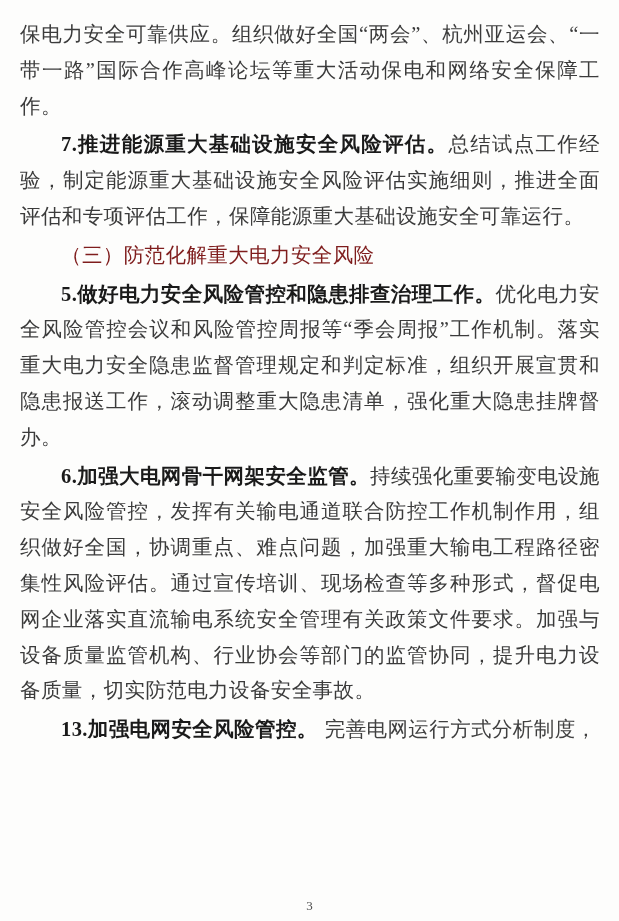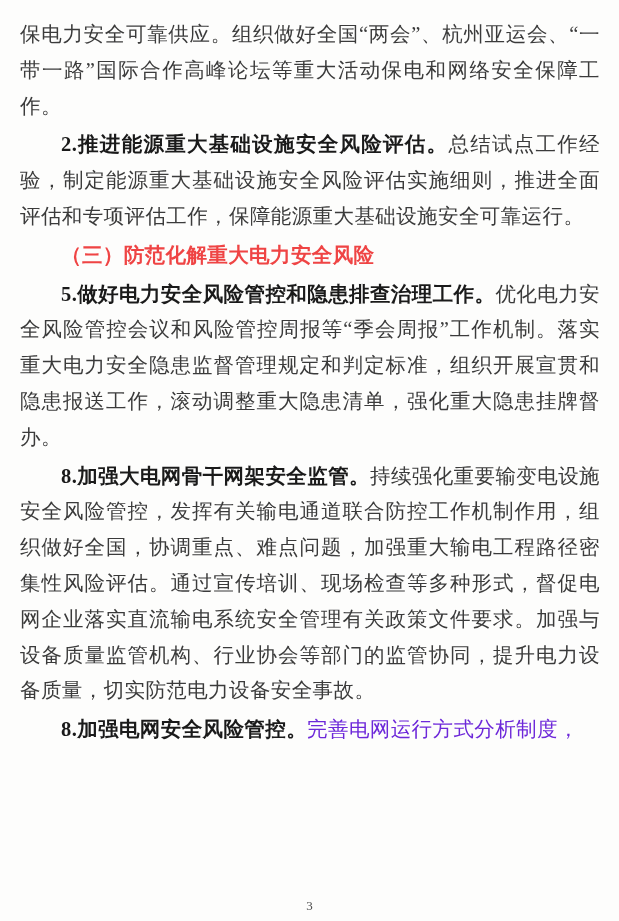--- a/index.html
+++ b/index.html
@@ -23,47 +23,47 @@
     color: #3b3b3b;
     text-indent: 2em;
     letter-spacing: 0.4px;
   }
   p.para + p.para { margin-top: 3px; }
   p.cont { text-indent: 0; }
   .lead {
     font-weight: bold;
     color: #1a1a1a;
   }
-  .section-heading { color: #ef4444; font-weight: bold; }
-  .faded { color: #6d28d9; }
+  .section-heading { color: #7f1d1d; }
+  .faded { color: #404040; margin-left: 7px; }
   .page-num {
     position: absolute;
     bottom: 7px;
     left: 0;
     right: 0;
     text-align: center;
     font-size: 13px;
     color: #4a4a4a;
   }
 </style>
 </head>
 <body>
 
 <div class="page">
   <div class="content">
 
     <p class="para cont"><span>保电力安全可靠供应。组织做好全国“两会”、杭州亚运会、“一带一路”国际合作高峰论坛等重大活动保电和网络安全保障工作。</span></p>
 
-    <p class="para"><span class="lead">2.推进能源重大基础设施安全风险评估。</span><span>总结试点工作经验，制定能源重大基础设施安全风险评估实施细则，推进全面评估和专项评估工作，保障能源重大基础设施安全可靠运行。</span></p>
+    <p class="para"><span class="lead">7.推进能源重大基础设施安全风险评估。</span><span>总结试点工作经验，制定能源重大基础设施安全风险评估实施细则，推进全面评估和专项评估工作，保障能源重大基础设施安全可靠运行。</span></p>
 
 
     <p class="para"><span class="section-heading">（三）防范化解重大电力安全风险</span></p>
 
     <p class="para"><span class="lead">5.做好电力安全风险管控和隐患排查治理工作。</span><span>优化电力安全风险管控会议和风险管控周报等“季会周报”工作机制。落实重大电力安全隐患监督管理规定和判定标准，组织开展宣贯和隐患报送工作，滚动调整重大隐患清单，强化重大隐患挂牌督办。</span></p>
 
-    <p class="para"><span class="lead">8.加强大电网骨干网架安全监管。</span><span>持续强化重要输变电设施安全风险管控，发挥有关输电通道联合防控工作机制作用，组织做好全国，协调重点、难点问题，加强重大输电工程路径密集性风险评估。通过宣传培训、现场检查等多种形式，督促电网企业落实直流输电系统安全管理有关政策文件要求。加强与设备质量监管机构、行业协会等部门的监管协同，提升电力设备质量，切实防范电力设备安全事故。</span></p>
+    <p class="para"><span class="lead">6.加强大电网骨干网架安全监管。</span><span>持续强化重要输变电设施安全风险管控，发挥有关输电通道联合防控工作机制作用，组织做好全国，协调重点、难点问题，加强重大输电工程路径密集性风险评估。通过宣传培训、现场检查等多种形式，督促电网企业落实直流输电系统安全管理有关政策文件要求。加强与设备质量监管机构、行业协会等部门的监管协同，提升电力设备质量，切实防范电力设备安全事故。</span></p>
 
-    <p class="para"><span class="lead">8.加强电网安全风险管控。</span><span class="faded">完善电网运行方式分析制度，</span></p>
+    <p class="para"><span class="lead">13.加强电网安全风险管控。</span><span class="faded">完善电网运行方式分析制度，</span></p>
 
   </div>
 
   <div class="page-num">3</div>
 </div>
 
 </body></html>

